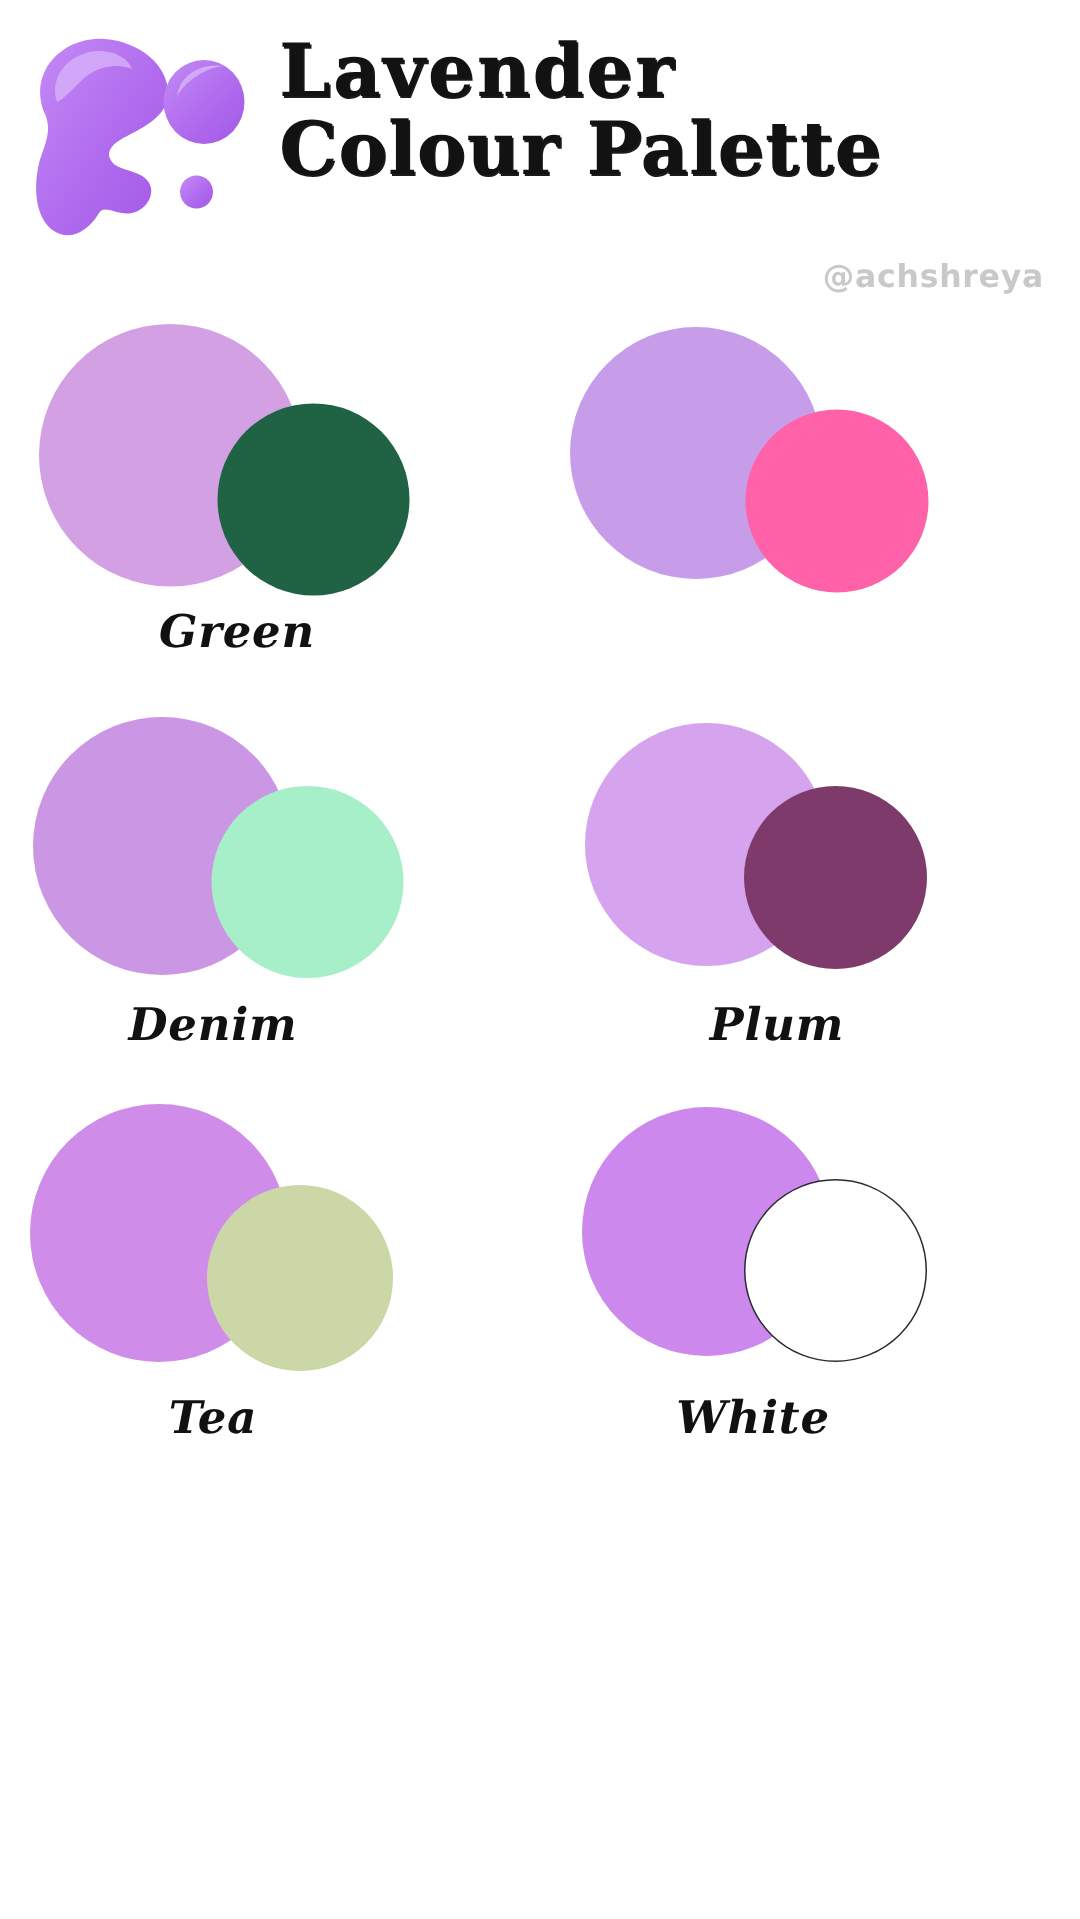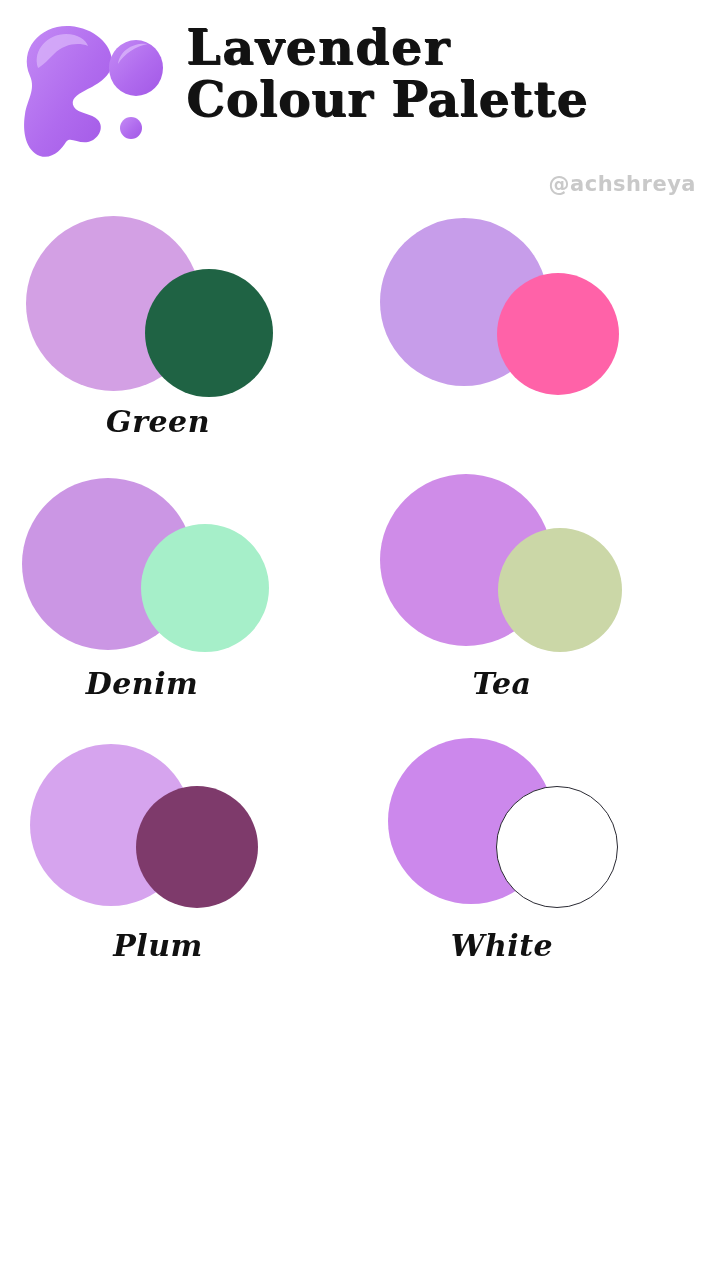--- a/index.html
+++ b/index.html
@@ -164,33 +164,33 @@
         <div class="circle-accent" style="width: 122px; height: 122px; left: 137px; top: 65px; background: rgb(255, 98, 168);"></div>
       </div>
     </div>
     <div class="swatch-cell cell-3">
       <div class="circle-pair">
         <div class="circle-base" style="width: 172px; height: 172px; left: 22px; top: 8px; background: rgb(203, 150, 228);"></div>
         <div class="circle-accent" style="width: 128px; height: 128px; left: 141px; top: 54px; background: rgb(166, 239, 201);"></div>
       </div>
       <div class="swatch-label">Denim</div>
     </div>
+    <div class="swatch-cell cell-6">
+      <div class="circle-pair">
+        <div class="circle-base" style="width: 162px; height: 162px; left: 30px; top: 12px; background: rgb(214, 164, 238);"></div>
+        <div class="circle-accent" style="width: 122px; height: 122px; left: 136px; top: 54px; background: rgb(126, 58, 107);"></div>
+      </div>
+      <div class="swatch-label">Plum</div>
+    </div>
     <div class="swatch-cell cell-5">
       <div class="circle-pair">
         <div class="circle-base" style="width: 172px; height: 172px; left: 20px; top: 4px; background: rgb(207, 140, 232);"></div>
         <div class="circle-accent" style="width: 124px; height: 124px; left: 138px; top: 58px; background: rgb(203, 215, 167);"></div>
       </div>
       <div class="swatch-label">Tea</div>
-    </div>
-    <div class="swatch-cell cell-6">
-      <div class="circle-pair">
-        <div class="circle-base" style="width: 162px; height: 162px; left: 30px; top: 12px; background: rgb(214, 164, 238);"></div>
-        <div class="circle-accent" style="width: 122px; height: 122px; left: 136px; top: 54px; background: rgb(126, 58, 107);"></div>
-      </div>
-      <div class="swatch-label">Plum</div>
     </div>
     <div class="swatch-cell cell-7">
       <div class="circle-pair">
         <div class="circle-base" style="width: 166px; height: 166px; left: 28px; top: 6px; background: rgb(204, 136, 236);"></div>
         <div class="circle-accent" style="width: 122px; height: 122px; left: 136px; top: 54px; background: rgb(255, 255, 255); border: 1.5px solid rgb(42, 42, 51); box-sizing: border-box;"></div>
       </div>
       <div class="swatch-label">White</div>
     </div>
   </div>
 

